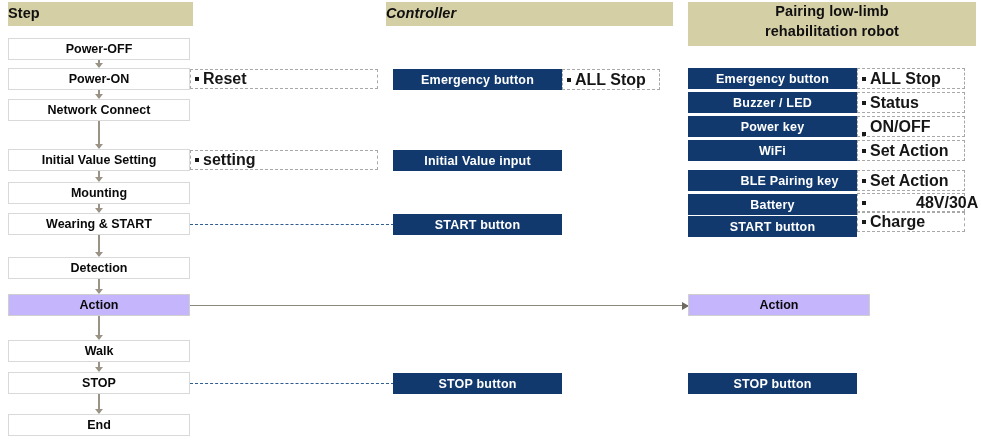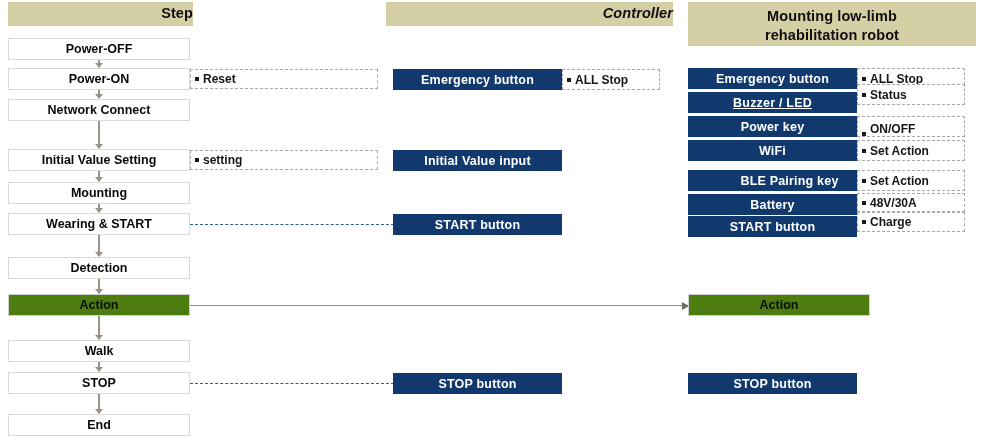--- a/index.html
+++ b/index.html
@@ -5,48 +5,48 @@
   html,body{margin:0;padding:0;background:#ffffff;}
   body{width:981px;height:442px;position:relative;overflow:hidden;
        font-family:"Liberation Sans",sans-serif;
        -webkit-font-smoothing:none;}
   .stage{position:absolute;left:0;top:0;width:981px;height:442px;}
 
   
   .colhead{
     position:absolute;background:#d5cfa6;color:#101010;
     font-weight:bold;font-size:14.5px;letter-spacing:.1px;
-    display:flex;align-items:center;justify-content:flex-end;
+    display:flex;align-items:center;justify-content:flex-start;
     text-align:center;line-height:1.35;
   }
 
   
   .stepbox{
     position:absolute;left:8px;width:182px;height:22px;
     background:#ffffff;border:1px solid #d9d9d9;
     box-sizing:border-box;
     display:flex;align-items:center;justify-content:center;
     font-weight:bold;font-size:12.5px;color:#0a0a0a;
     white-space:nowrap;
   }
-  .stepbox.gray{background:#4d7c0f;border-color:#cfcfcf;}
+  .stepbox.gray{background:#c4b5fd;border-color:#cfcfcf;}
 
   
   .varrow{position:absolute;width:2px;background:#9a9385;}
   .varrow::after{
     content:"";position:absolute;left:-3px;bottom:-1px;
     width:0;height:0;border-left:4px solid transparent;
     border-right:4px solid transparent;border-top:5px solid #9a9385;
   }
 
   
   .note{
     position:absolute;border:1px dashed #a8a8a8;background:#ffffff;
     box-sizing:border-box;display:flex;align-items:center;
-    font-size:12px;color:#161616;font-weight:600;
+    font-size:16px;color:#161616;font-weight:600;
     padding-left:4px;white-space:nowrap;
   }
   .note .bullet{
     display:inline-block;width:4px;height:4px;background:#1a1a1a;
     margin-right:4px;flex:none;position:relative;top:0px;
   }
 
   
   .btn{
     position:absolute;background:#11396e;color:#ffffff;
@@ -71,21 +71,21 @@
 
   <div class="colhead" style="left:8px;top:2px;width:185px;height:24px;">
     <span>Step</span>
   </div>
 
   <div class="colhead" style="left:386px;top:2px;width:287px;height:24px;font-style:italic;">
     <span>Controller</span>
   </div>
 
   <div class="colhead" style="left:688px;top:2px;width:288px;height:44px;flex-direction:column;">
-    <span>Mounting low-limb</span>
+    <span>Pairing low-limb</span>
     <span>rehabilitation robot</span>
   </div>
 
   <div class="stepbox" style="top:38px;">
     <span>Power-OFF</span>
     </div>
 
   <div class="stepbox" style="top:68px;">
     <span>Power-ON</span>
     </div>
@@ -173,21 +173,21 @@
     <span>START button</span>
   </div>
 
   <div class="btn" style="left:393px;top:373px;width:169px;height:21px;">
     <span>STOP button</span>
   </div>
 
   <div class="btn" style="left:688px;top:68px;width:169px;height:21px;">
     <span>Emergency button</span>
   </div>
-  <div class="btn" style="left:688px;top:92px;width:169px;height:21px;text-decoration:underline;">
+  <div class="btn" style="left:688px;top:92px;width:169px;height:21px;">
     <span>Buzzer / LED</span>
   </div>
   <div class="btn" style="left:688px;top:116px;width:169px;height:21px;">
     <span>Power key</span>
   </div>
   <div class="btn" style="left:688px;top:140px;width:169px;height:21px;">
     <span>WiFi</span>
   </div>
   <div class="btn" style="left:688px;top:170px;width:169px;height:21px;padding-left:34px;">
     <span>BLE Pairing key</span>
@@ -196,37 +196,37 @@
     <span>Battery</span>
   </div>
   <div class="btn" style="left:688px;top:216px;width:169px;height:21px;">
     <span>START button</span>
   </div>
 
   <div class="note" style="left:857px;top:68px;width:108px;height:21px;">
     <span class="bullet"></span>
     <span>ALL Stop</span>
   </div>
-  <div class="note" style="left:857px;top:84px;width:108px;height:21px;">
+  <div class="note" style="left:857px;top:92px;width:108px;height:21px;">
     <span class="bullet"></span>
     <span>Status</span>
   </div>
   <div class="note" style="left:857px;top:116px;width:108px;height:21px;align-items:flex-end;">
     <span class="bullet"></span>
     <span>ON/OFF</span>
   </div>
   <div class="note" style="left:857px;top:140px;width:108px;height:21px;">
     <span class="bullet"></span>
     <span> Set Action</span>
   </div>
   <div class="note" style="left:857px;top:170px;width:108px;height:21px;">
     <span class="bullet"></span>
     <span> Set Action</span>
   </div>
-  <div class="note" style="left:857px;top:193px;width:108px;height:19px;">
+  <div class="note" style="left:857px;top:193px;width:108px;height:19px;gap:46px;">
     <span class="bullet"></span>
     <span>48V/30A</span>
   </div>
   <div class="note" style="left:857px;top:212px;width:108px;height:20px;">
     <span class="bullet"></span>
     <span>Charge</span>
   </div>
 
   <div class="stepbox gray" style="left:688px;top:294px;width:182px;height:22px;">
     <span>Action</span>

